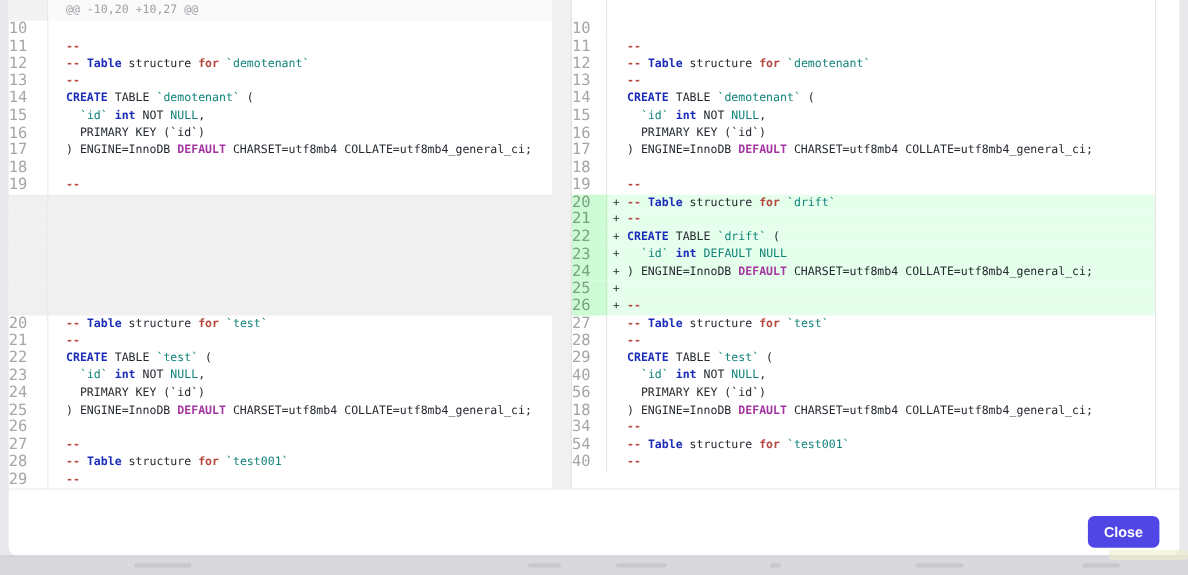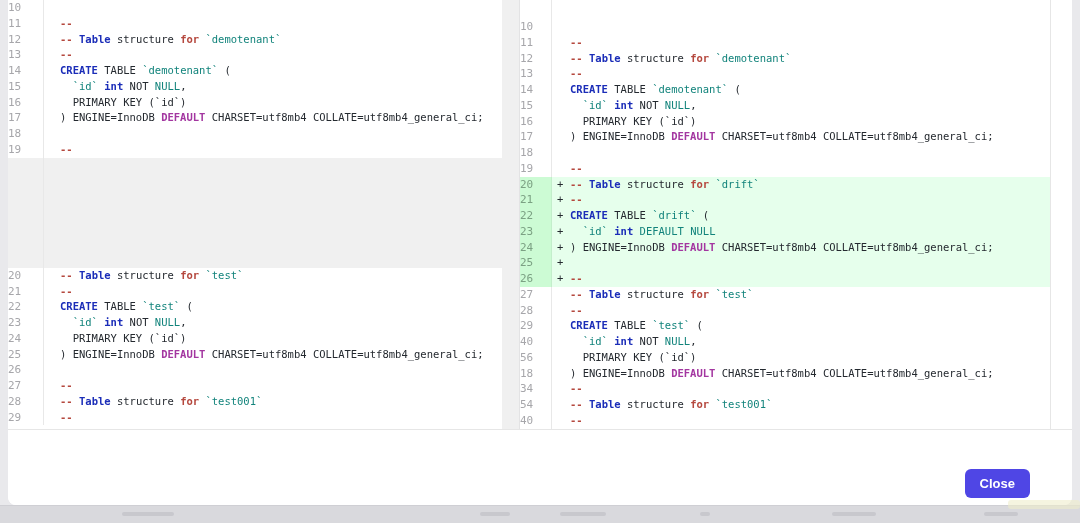--- a/index.html
+++ b/index.html
@@ -9,52 +9,56 @@
 
   .diff-wrap { display:flex; width:1064px; align-items:stretch; border-bottom:1px solid #e6e6e6; font-family:"DejaVu Sans Mono","Liberation Mono",monospace; }
   .pane { display:flex; flex-direction:column; }
   .pane-left  { width:494px; }
   .pane-right { width:530px; }
   .divider { width:18px; background:#f0f0f0; border-right:1px solid #e3e3e4; }
   .right-strip { width:22px; background:#ffffff; border-left:1px solid #e6e6e6; }
 
   .drow { display:flex; height:15.75px; line-height:15.75px; background:#fff; }
   .drow.hunk, .drow.pad { height:19px; line-height:19px; }
-  .g { flex:0 0 36px; text-align:right; padding-right:23px; border-right:1px solid #e8e8e8; color:#a6a6aa; font-size:11px; overflow:hidden; }
+  .g { flex:0 0 36px; text-align:right; padding-right:23px; border-right:1px solid #e8e8e8; color:#a6a6aa; font-size:14px; overflow:hidden; }
   .pane-right .g { flex:0 0 32px; }
   .code { flex:1; white-space:pre; overflow:hidden; font-size:10.5px; color:#24292f; padding-left:16px; }
   .pane-right .code { padding-left:5px; }
   .prefix { display:inline-block; width:13px; color:#24292f; }
 
   .drow.added { background:#e6ffec; }
   .drow.added .g { background:#ccfbd4; border-right-color:#c3eecb; color:#7ba183; }
   .drow.empty { background:#f0f0f0; }
   .drow.hunk .g { background:#f2f2f3; border-right-color:#e4e4e6; }
   .drow.hunk .code { background:#fafafa; color:#9da0a6; }
 
   .c-d { color:#24292f; }
   .c-k { color:#1b2db8; font-weight:bold; }
   .c-r { color:#b5483e; font-weight:bold; }
   .c-i { color:#11837b; }
   .c-p { color:#a336a0; font-weight:bold; }
   .c-h { color:#9da0a6; }
 
   .footer { position:absolute; left:0; right:0; bottom:0; height:53px; background:#fff; border-radius:0 0 8px 8px; }
-  .close-btn { position:absolute; right:42px; top:17px; background:#4f46e5; color:#fff; border:none; border-radius:6px; font-family:"Liberation Sans",sans-serif; font-size:13px; font-weight:bold; padding:7px 15px; cursor:pointer; }
+  .close-btn { position:absolute; right:18px; top:17px; background:#4f46e5; color:#fff; border:none; border-radius:6px; font-family:"Liberation Sans",sans-serif; font-size:13px; font-weight:bold; padding:7px 15px; cursor:pointer; }
 
   .backdrop-band { position:absolute; left:0; top:505px; width:1080px; height:18px; background:#d9d9dd; border-top:1px solid #cfcfd4; }
   .smudge { position:absolute; top:6px; height:4px; background:#b9b9bf; opacity:.55; border-radius:2px; }
   .smudge-yellow { position:absolute; right:0; top:-6px; width:72px; height:9px; background:#efeccb; opacity:.6; border-radius:3px; }
 </style>
 </head>
 <body>
 
 <div class="modal">
   <div class="diff-wrap">
     <div class="pane pane-left" id="pane-left">
+        <div class="drow hunk">
+          <div class="g"></div>
+          <div class="code"><span class="c-h">@@ -10,20 +10,27 @@</span></div>
+        </div>
         <div class="drow ctx">
           <div class="g">10</div>
           <div class="code"></div>
         </div>
         <div class="drow ctx">
           <div class="g">11</div>
           <div class="code"><span class="c-r">--</span></div>
         </div>
         <div class="drow ctx">
           <div class="g">12</div>

